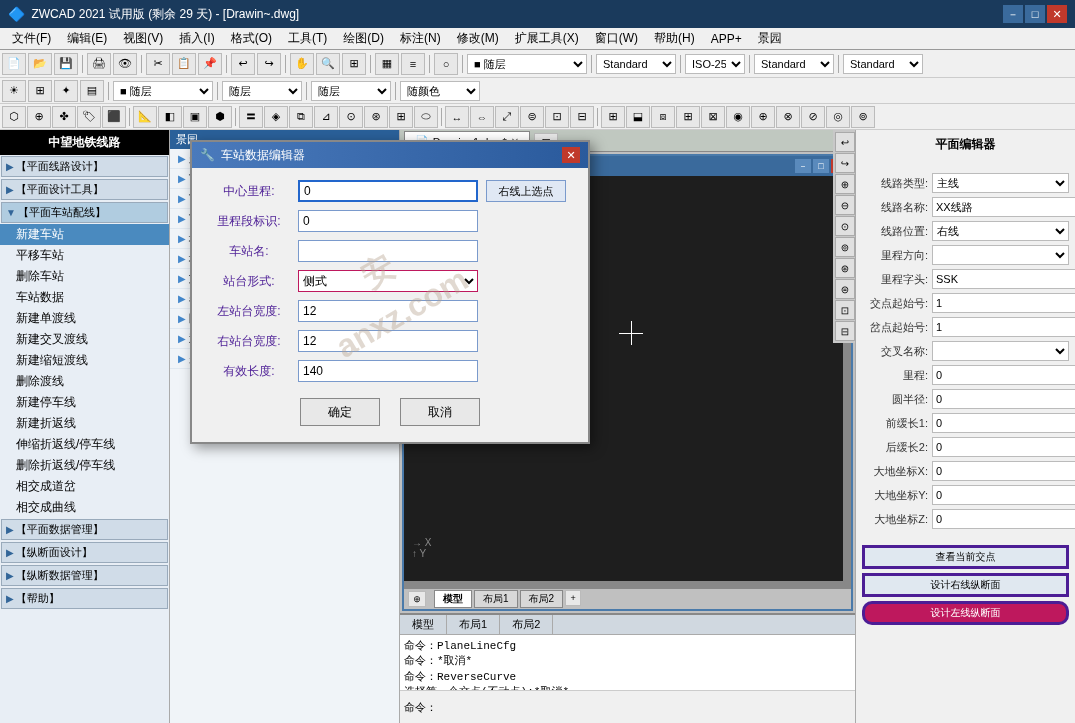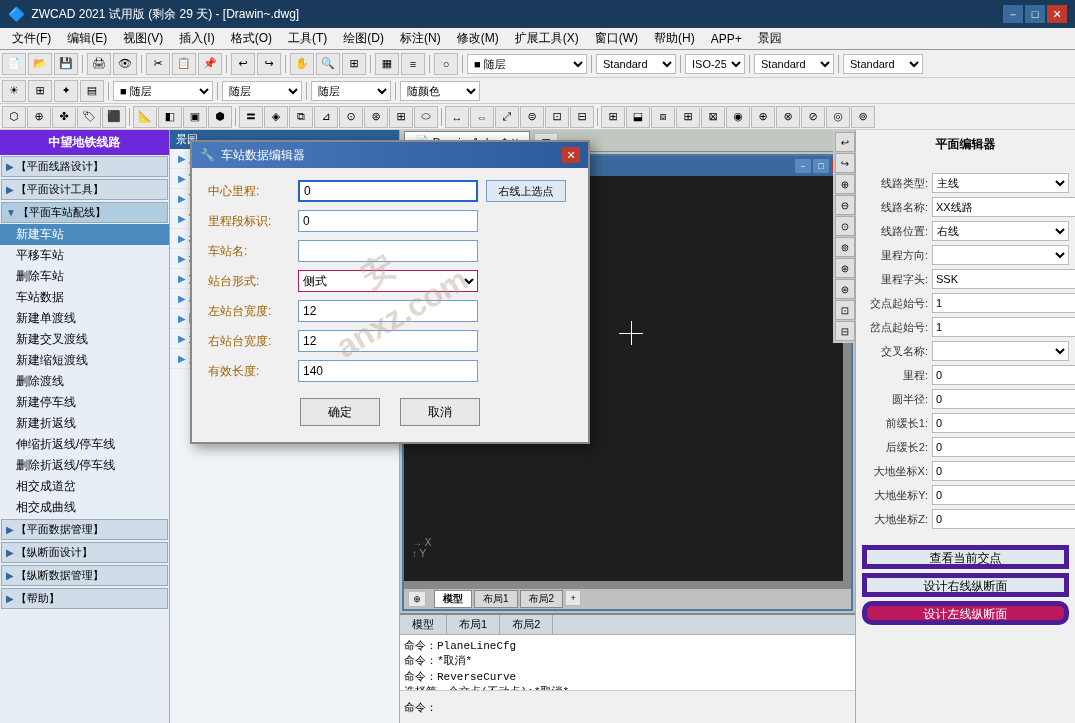--- a/index.html
+++ b/index.html
@@ -119,21 +119,21 @@
     
     .left-sidebar {
       width: 170px;
       background: #e8eef5;
       border-right: 1px solid #aaa;
       display: flex;
       flex-direction: column;
       overflow: hidden;
     }
     .sidebar-title {
-      background: #6d28d9;
+      background: #000000;
       color: #fff;
       text-align: center;
       padding: 4px 2px;
       font-size: 12px;
       font-weight: bold;
     }
     .sidebar-section {
       background: #d0dce8;
       border: 1px solid #99aabb;
       margin: 1px;
@@ -234,23 +234,23 @@
       flex: 1;
       height: 20px;
       border: 1px solid #bbb;
       font-size: 11px;
       background: #fff;
     }
     .right-btn {
       width: 100%;
       height: 24px;
       background: #e0e8f0;
-      border: 5px solid #4c1d95;
-      cursor: pointer;
-      font-size: 12px;
+      border: 3px solid #4c1d95;
+      cursor: pointer;
+      font-size: 10px;
       margin-top: 4px;
     }
 
     
     .command-window {
       height: 110px;
       background: #fff;
       border-top: 2px solid #888;
       display: flex;
       flex-direction: column;
@@ -320,23 +320,23 @@
       padding: 12px 16px;
     }
     .dialog-field-row {
       display: flex;
       align-items: center;
       margin-bottom: 8px;
       font-size: 12px;
     }
     .dialog-label {
       width: 90px;
-      text-align: left;
+      text-align: center;
       padding-right: 8px;
-      color: #a16207;
+      color: #4c1d95;
       flex-shrink: 0;
     }
     .dialog-input {
       width: 180px;
       height: 22px;
       border: 1px solid #7a9acc;
       padding: 0 4px;
       font-size: 12px;
       background: #fff;
     }

